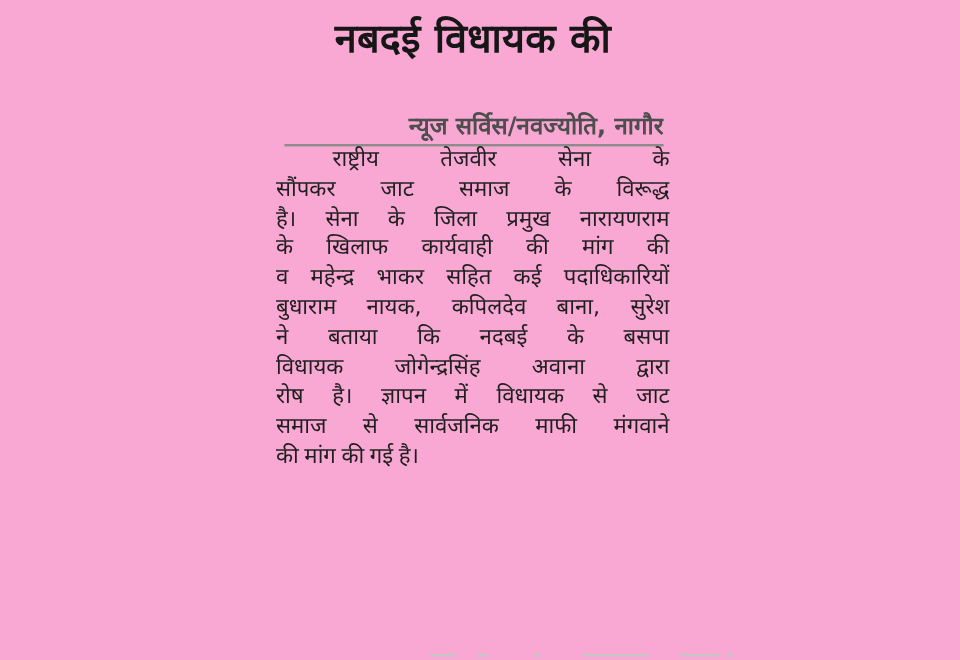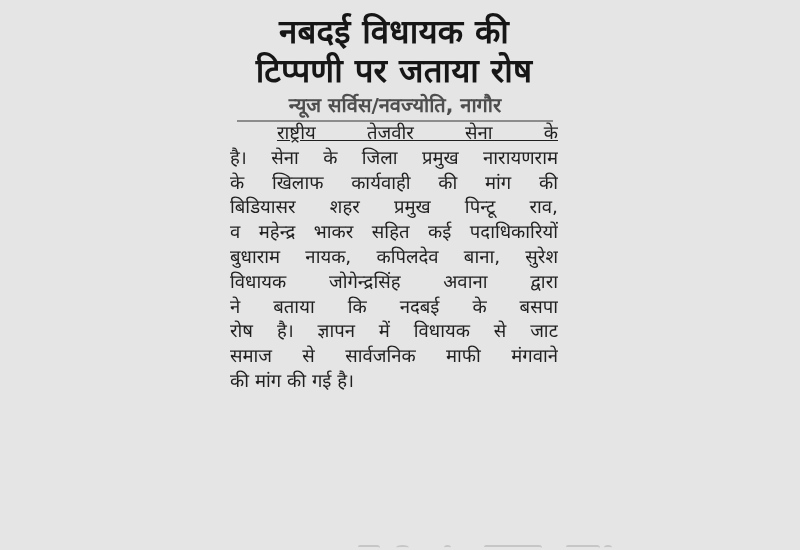--- a/index.html
+++ b/index.html
@@ -4,21 +4,21 @@
 <style>
   html, body {
     margin: 0;
     padding: 0;
     background: #ffffff;
   }
   .canvas {
     position: relative;
     width: 800px;
     height: 550px;
-    background: #e5e5e5;
+    background: #f9a8d4;
     overflow: hidden;
     font-family: "DejaVu Sans", sans-serif;
   }
   
   .headline {
     position: absolute;
     left: 222px;
     top: 12px;
     width: 344px;
     margin: 0;
@@ -35,21 +35,21 @@
     position: absolute;
     left: 237px;
     top: 91px;
     width: 316px;
     font-size: 20px;
     font-weight: 700;
     line-height: 28px;
     color: #4e4e4e;
     border-bottom: 2px solid #8c8c8c;
     padding-bottom: 1px;
-    text-align: center;
+    text-align: right;
     white-space: nowrap;
     overflow: hidden;
   }
   
   .article-body {
     position: absolute;
     left: 230px;
     top: 121px;
     width: 328px;
     font-size: 18.5px;
@@ -57,24 +57,24 @@
   }
   .article-body .line {
     height: 24.8px;
     line-height: 24.8px;
     overflow: hidden;
     text-align: justify;
     text-align-last: justify;
   }
   .article-body .line.first {
     text-indent: 47px;
-    text-decoration: underline;
   }
   .article-body .line.last {
     text-align-last: left;
+    font-family: Liberation Serif, serif;
   }
   
   .cutoff {
     position: absolute;
     left: 352px;
     top: 543px;
     width: 262px;
     height: 7px;
   }
   .cutoff .mark {
@@ -91,34 +91,33 @@
   .cutoff .m5 { left: 214px; width: 34px; }
   .cutoff .m6 { left: 252px; width: 8px;  border-radius: 50% 50% 0 0; }
 </style>
 </head>
 <body>
 
 <div class="canvas">
 
   <h1 class="headline">
     <span class="hl-line">नबदई विधायक की</span>
-    <span class="hl-line">टिप्पणी पर जताया रोष</span>
   </h1>
 
   <div class="byline">न्यूज सर्विस/नवज्योति, नागौर</div>
 
   <div class="article-body">
     <div class="line first">राष्ट्रीय तेजवीर सेना के</div>
+    <div class="line">सौंपकर जाट समाज के विरूद्ध</div>
     <div class="line">है। सेना के जिला प्रमुख नारायणराम</div>
     <div class="line">के खिलाफ कार्यवाही की मांग की</div>
-    <div class="line">बिडियासर शहर प्रमुख पिन्टू राव,</div>
     <div class="line">व महेन्द्र भाकर सहित कई पदाधिकारियों</div>
     <div class="line">बुधाराम नायक, कपिलदेव बाना, सुरेश</div>
+    <div class="line">ने बताया कि नदबई के बसपा</div>
     <div class="line">विधायक जोगेन्द्रसिंह अवाना द्वारा</div>
-    <div class="line">ने बताया कि नदबई के बसपा</div>
     <div class="line">रोष है। ज्ञापन में विधायक से जाट</div>
     <div class="line">समाज से सार्वजनिक माफी मंगवाने</div>
     <div class="line last">की मांग की गई है।</div>
   </div>
 
   <div class="cutoff">
     <span class="mark m1"></span>
     <span class="mark m2"></span>
     <span class="mark m3"></span>
     <span class="mark m4"></span>

